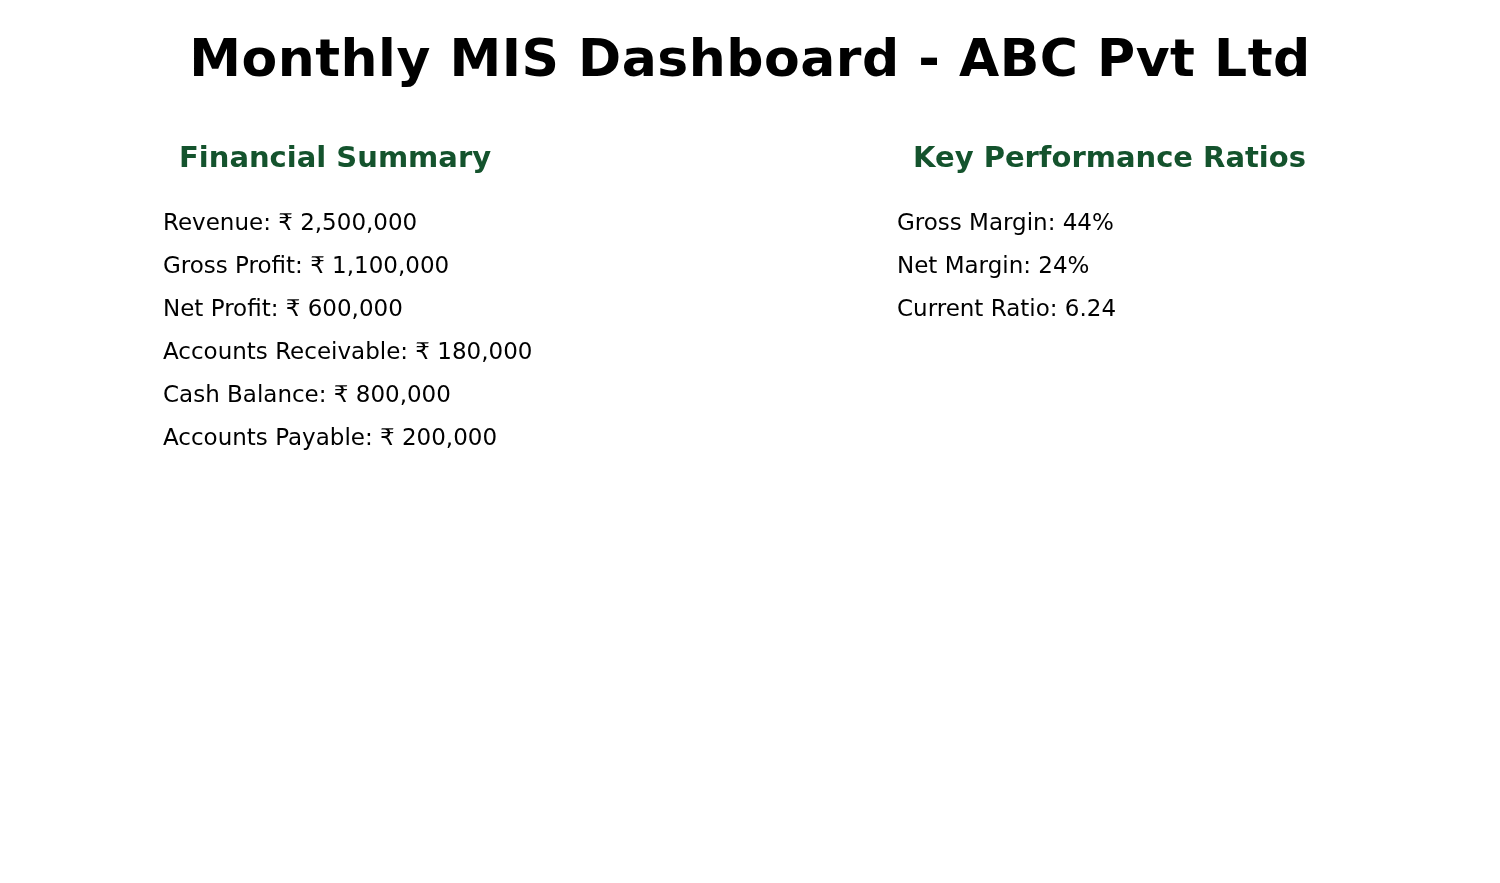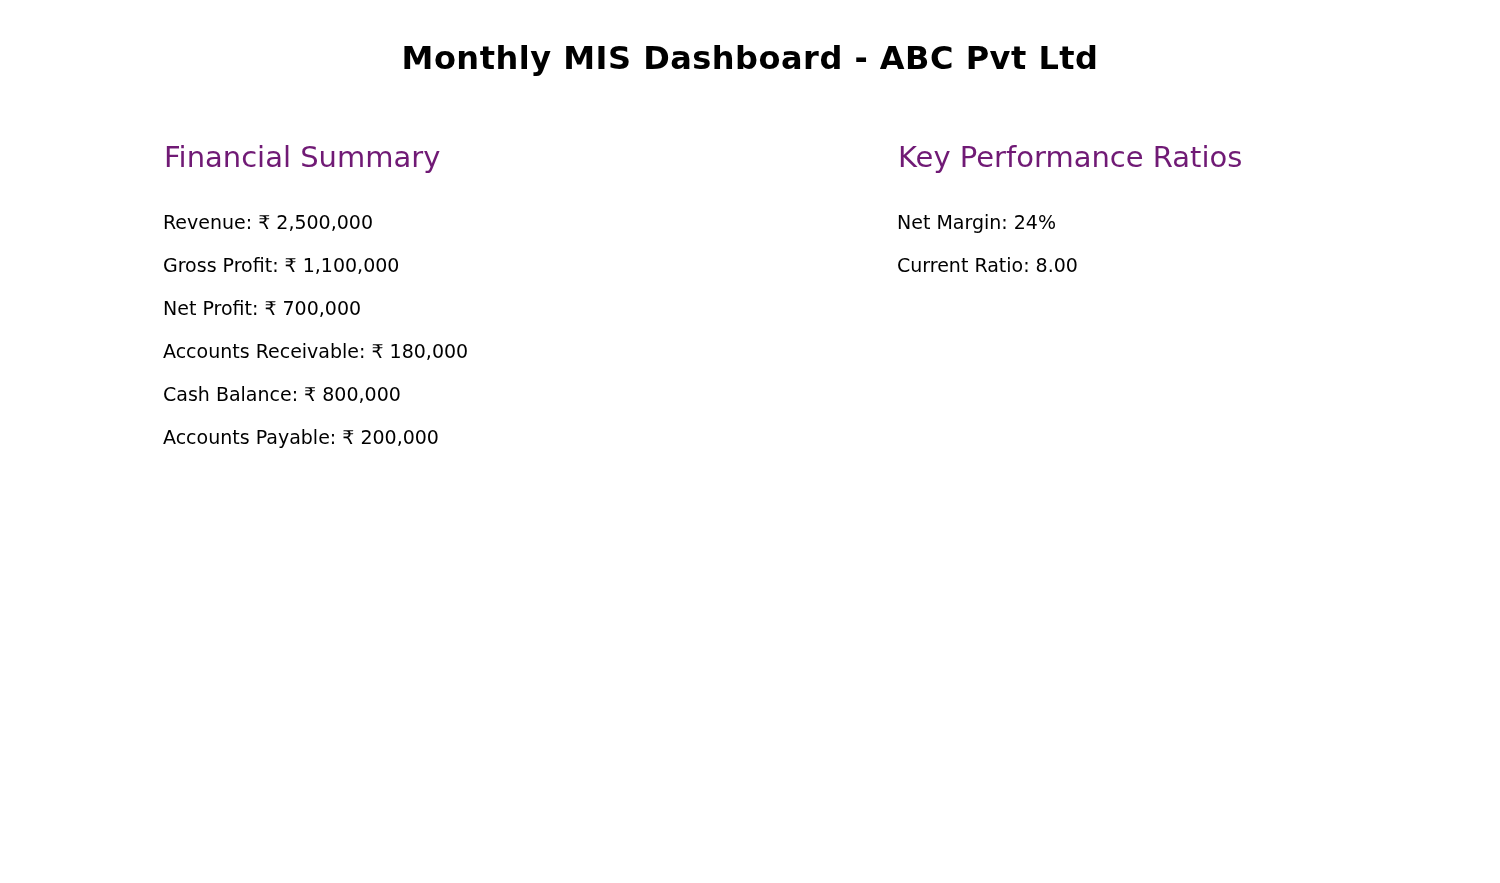--- a/index.html
+++ b/index.html
@@ -16,86 +16,87 @@
   }
   .page {
     width: 1500px;
     height: 883px;
     background: #ffffff;
     box-sizing: border-box;
   }
   h1.page-title {
     margin: 35px 0 0 0;
     text-align: center;
-    font-size: 32px;
+    font-size: 52px;
     line-height: 47px;
     font-weight: 800;
     letter-spacing: 0.5px;
     color: #000000;
   }
   .content {
     margin-top: 58px;
     padding-left: 163px;
     padding-right: 80px;
     display: grid;
     grid-template-columns: 734px 1fr;
     align-items: start;
   }
   .column {
     min-width: 0;
   }
   h2.section-heading {
-    margin: 0 0 37px 1px;
+    margin: 0 0 37px 16px;
     font-size: 29px;
     line-height: 34px;
-    font-weight: 400;
-    color: #701a75;
+    font-weight: 700;
+    color: #14532d;
   }
   .section.second h2.section-heading {
     margin-top: 52px;
   }
   p.metric-line {
     margin: 20px 0;
-    font-size: 19px;
+    font-size: 23px;
     line-height: 23px;
     font-weight: 400;
     color: #000000;
   }
 </style>
 </head>
 <body>
 
 <div class="page">
 
   <h1 class="page-title">Monthly MIS Dashboard - ABC Pvt Ltd</h1>
 
   <div class="content">
 
     <div class="column">
 
       <div class="section first">
         <h2 class="section-heading">Financial Summary</h2>
         <p class="metric-line">Revenue: ₹ 2,500,000</p>
         <p class="metric-line">Gross Profit: ₹ 1,100,000</p>
-        <p class="metric-line">Net Profit: ₹ 700,000</p>
+        <p class="metric-line">Net Profit: ₹ 600,000</p>
       </div>
 
       <div class="section second">
         <p class="metric-line">Accounts Receivable: ₹ 180,000</p>
         <p class="metric-line">Cash Balance: ₹ 800,000</p>
         <p class="metric-line">Accounts Payable: ₹ 200,000</p>
       </div>
 
     </div>
 
     <div class="column">
 
       <div class="section first">
         <h2 class="section-heading">Key Performance Ratios</h2>
+        <p class="metric-line">Gross Margin: 44%</p>
         <p class="metric-line">Net Margin: 24%</p>
-        <p class="metric-line">Current Ratio: 8.00</p>
+        <p class="metric-line">Current Ratio: 6.24</p>
       </div>
 
     </div>
 
   </div>
 
 </div>
 
 </body></html>

